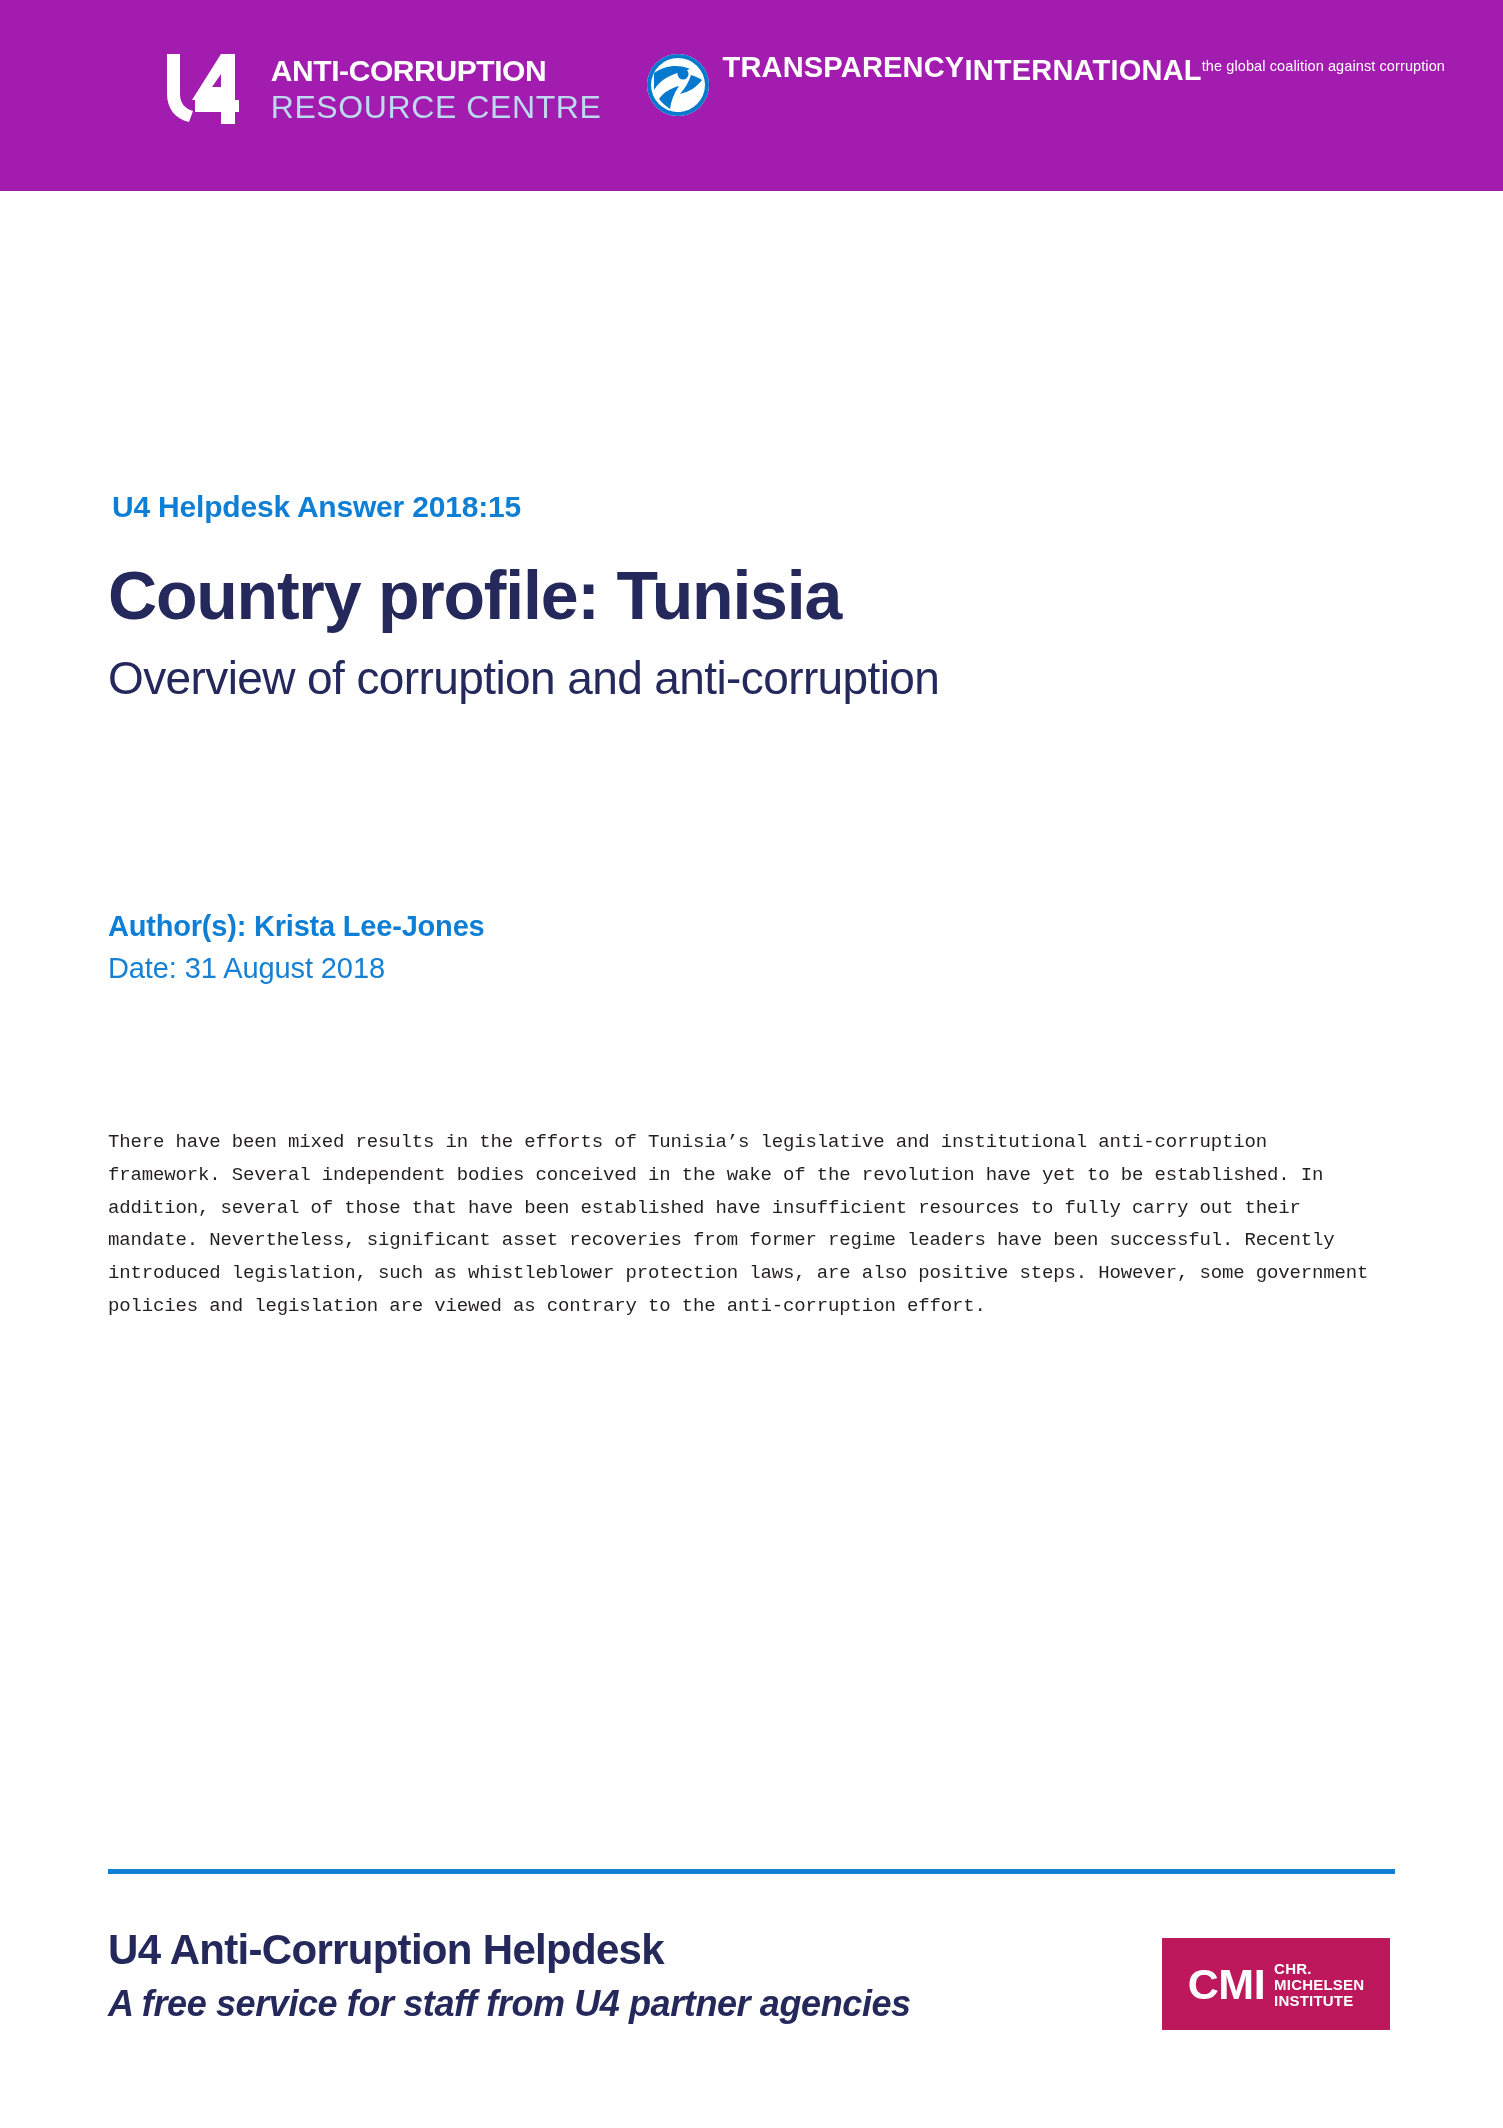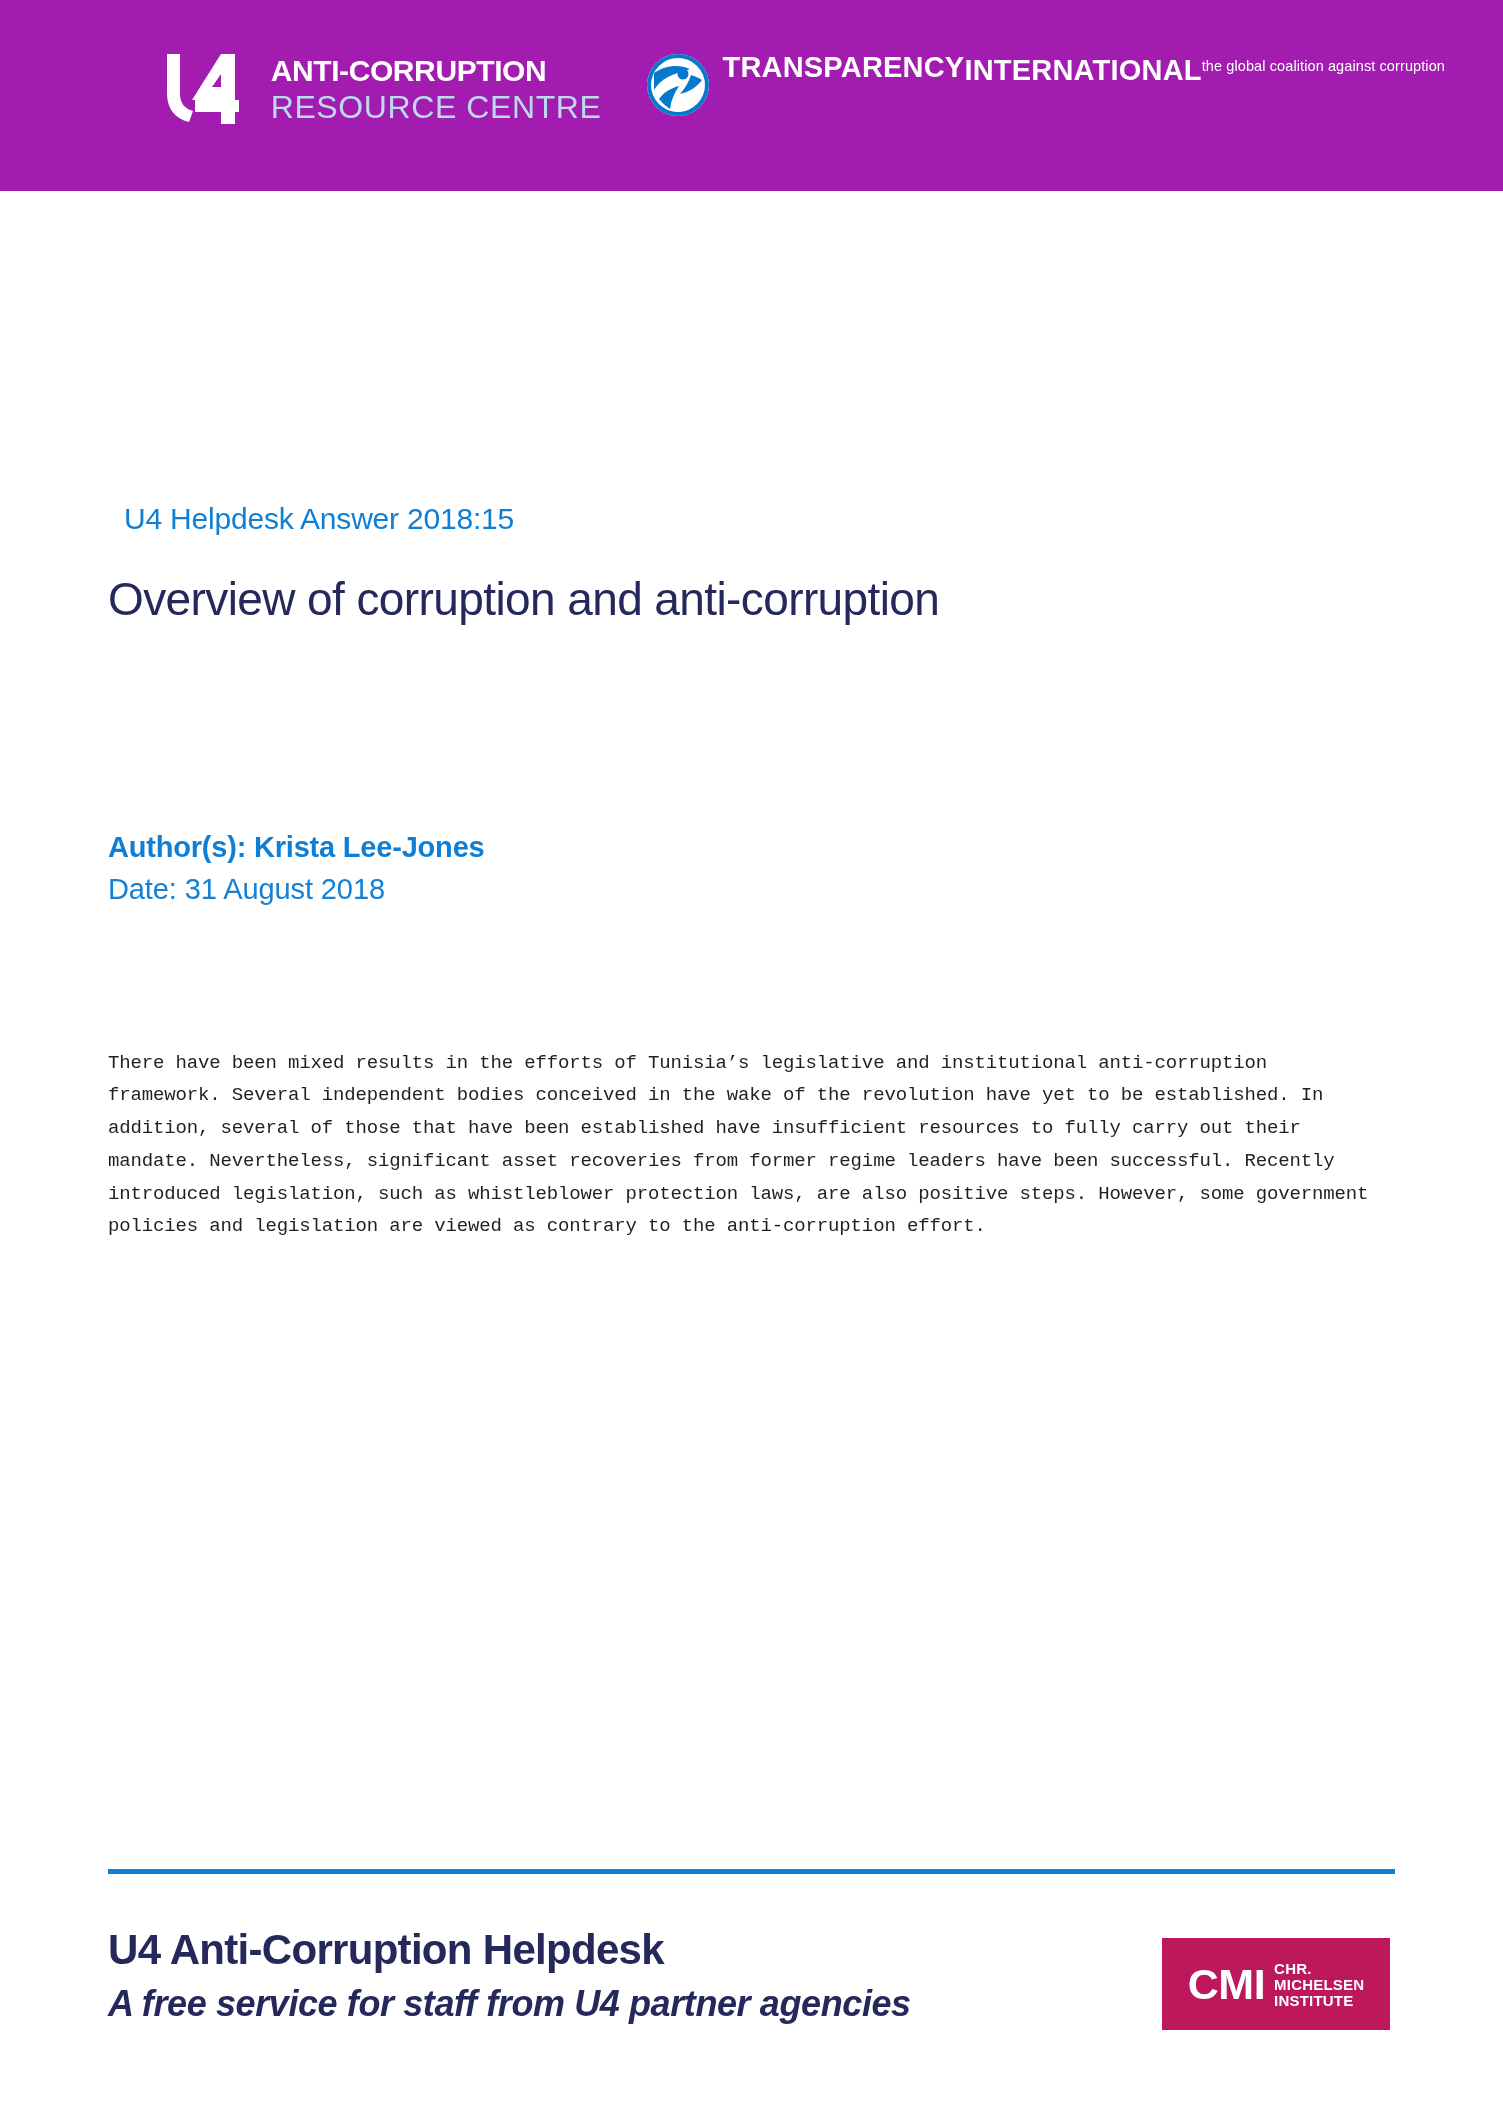--- a/index.html
+++ b/index.html
@@ -112,24 +112,24 @@
 
   
   .content {
     position: absolute;
     left: 108px;
     top: 191px;
     width: 1290px;
   }
 
   .kicker {
-    margin: 16px;
+    margin: 4px;
     padding-top: 295px;
     font-family: "Liberation Sans", sans-serif;
-    font-weight: normal;
+    font-weight: bold;
     font-size: 30px;
     color: #0f7fd6;
     letter-spacing: -0.2px;
   }
 
   .doc-title {
     margin: 0;
     padding-top: 32px;
     font-family: "Liberation Sans", sans-serif;
     font-weight: bold;
@@ -303,20 +303,21 @@
       </div>
     </div>
 
   </div>
 </div>
 
 <div class="content">
 
   <div class="kicker">U4 Helpdesk Answer 2018:15</div>
 
+  <h1 class="doc-title">Country profile: Tunisia</h1>
 
   <h2 class="doc-subtitle">Overview of corruption and anti-corruption</h2>
 
   <div class="credits">
     <div class="credit-author">Author(s): Krista Lee-Jones</div>
     <div class="credit-line">Date: 31 August 2018</div>
   </div>
 
   <p class="abstract">There have been mixed results in the efforts of Tunisia’s legislative and institutional anti-corruption framework. Several independent bodies conceived in the wake of the revolution have yet to be established.  In addition, several of those that have been established have insufficient resources to fully carry out their mandate. Nevertheless, significant asset recoveries from former regime leaders have been successful. Recently introduced legislation, such as whistleblower protection laws, are also positive steps. However, some government policies and legislation are viewed as contrary to the anti-corruption effort.</p>
 

